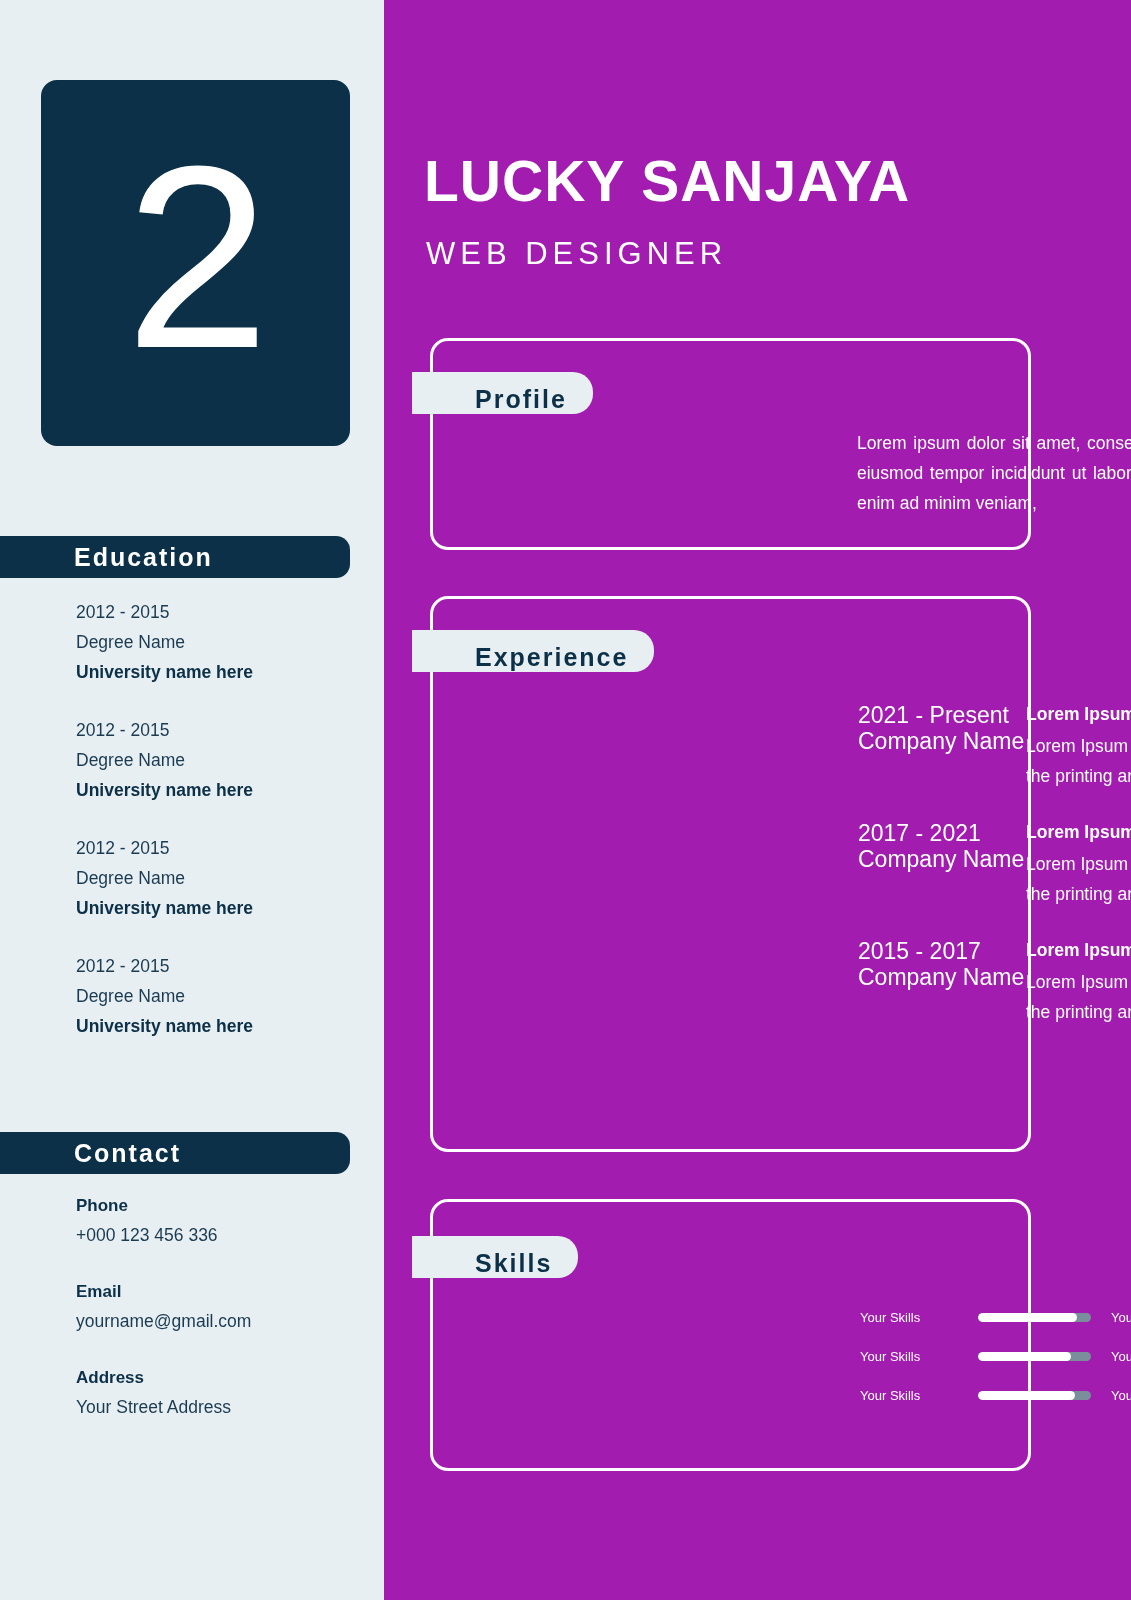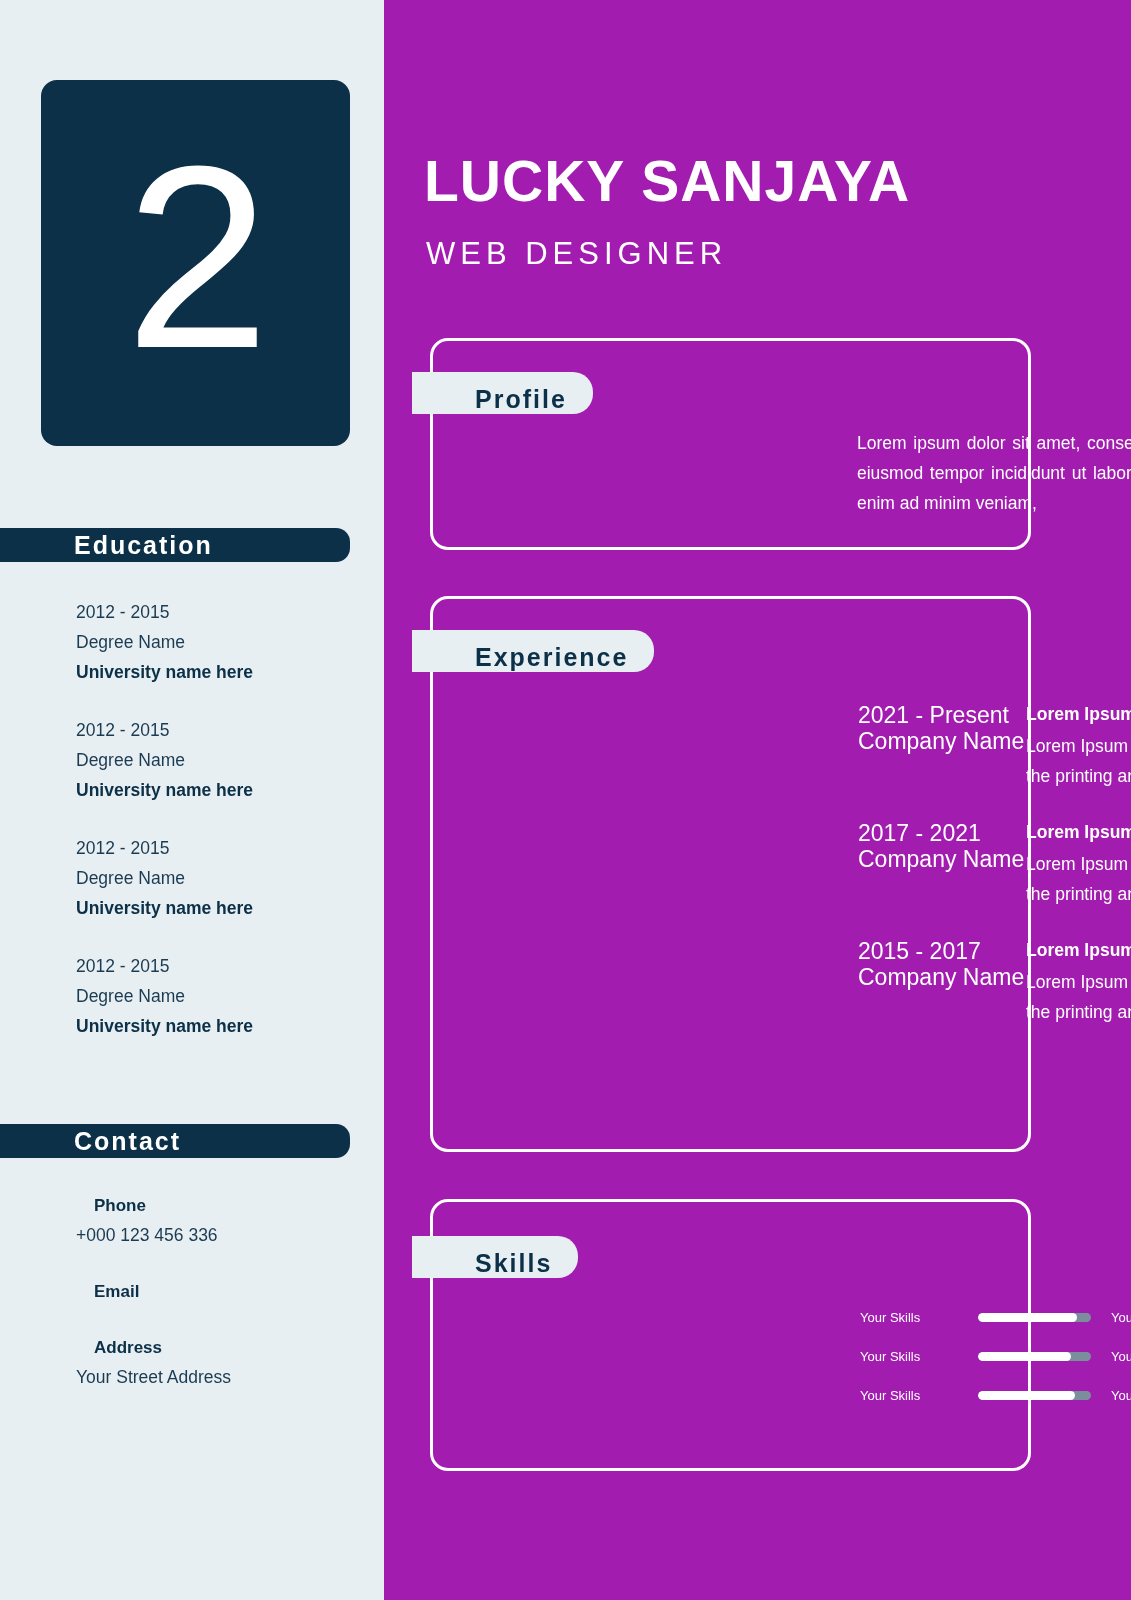--- a/index.html
+++ b/index.html
@@ -44,26 +44,27 @@
     font-size: 260px;
     line-height: 260px;
     font-weight: 400;
     letter-spacing: -4px;
     transform: translateY(-6px);
   }
   .left-head {
     position: absolute;
     left: 0;
     width: 350px;
-    height: 34px;
+    height: 42px;
     background: #0b3048;
     border-top-right-radius: 14px;
     border-bottom-right-radius: 14px;
     display: flex;
     align-items: center;
+    margin-top: 8px;
   }
   .left-head span {
     color: #ffffff;
     font-size: 25px;
     font-weight: bold;
     letter-spacing: 2px;
     margin-left: 74px;
   }
   #edu-head { top: 528px; }
   #contact-head { top: 1124px; }
@@ -96,21 +97,20 @@
     left: 76px;
     top: 1192px;
     width: 290px;
   }
   .contact-item { margin-bottom: 28px; }
   .contact-item .ctitle {
     color: #0b3048;
     font-size: 17px;
     font-weight: bold;
     line-height: 28px;
-    margin-left: 18px;
   }
   .contact-item .cvalue {
     color: #1b3b52;
     font-size: 17.5px;
     line-height: 30px;
   }
 
   
   .right {
     position: relative;
@@ -295,20 +295,21 @@
       <span>Contact</span>
     </div>
 
     <div class="contact-list">
       <div class="contact-item">
         <div class="ctitle">Phone</div>
         <div class="cvalue">+000 123 456 336</div>
       </div>
       <div class="contact-item">
         <div class="ctitle">Email</div>
+        <div class="cvalue">yourname@gmail.com</div>
       </div>
       <div class="contact-item">
         <div class="ctitle">Address</div>
         <div class="cvalue">Your Street Address</div>
       </div>
     </div>
   </div>
 
   <div class="right">
 

